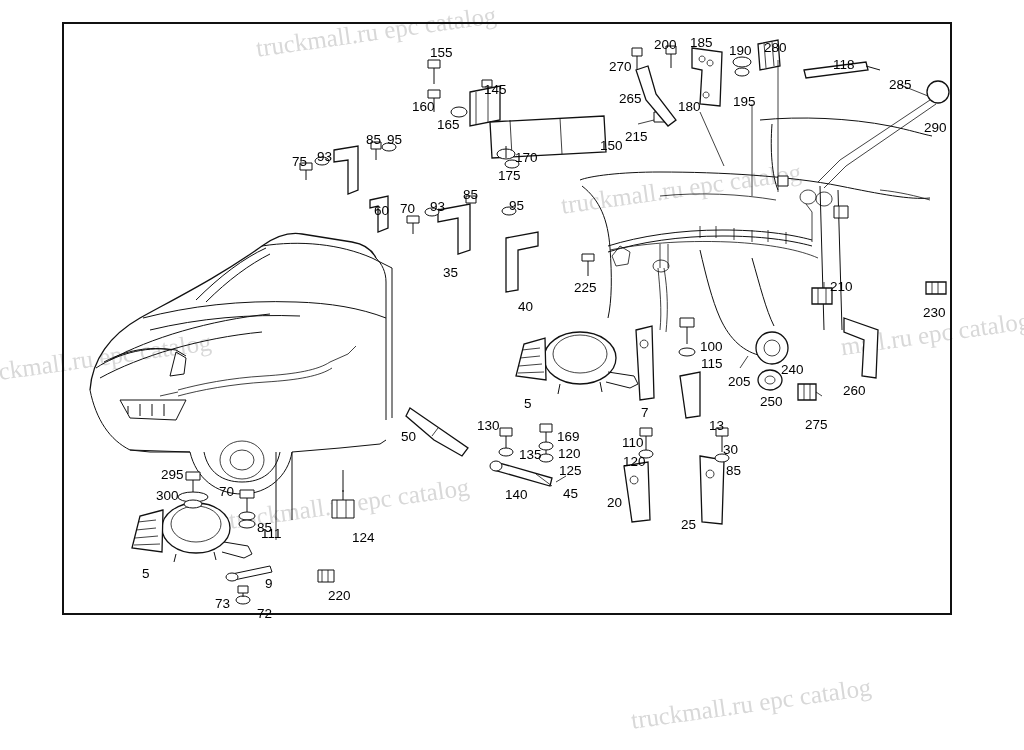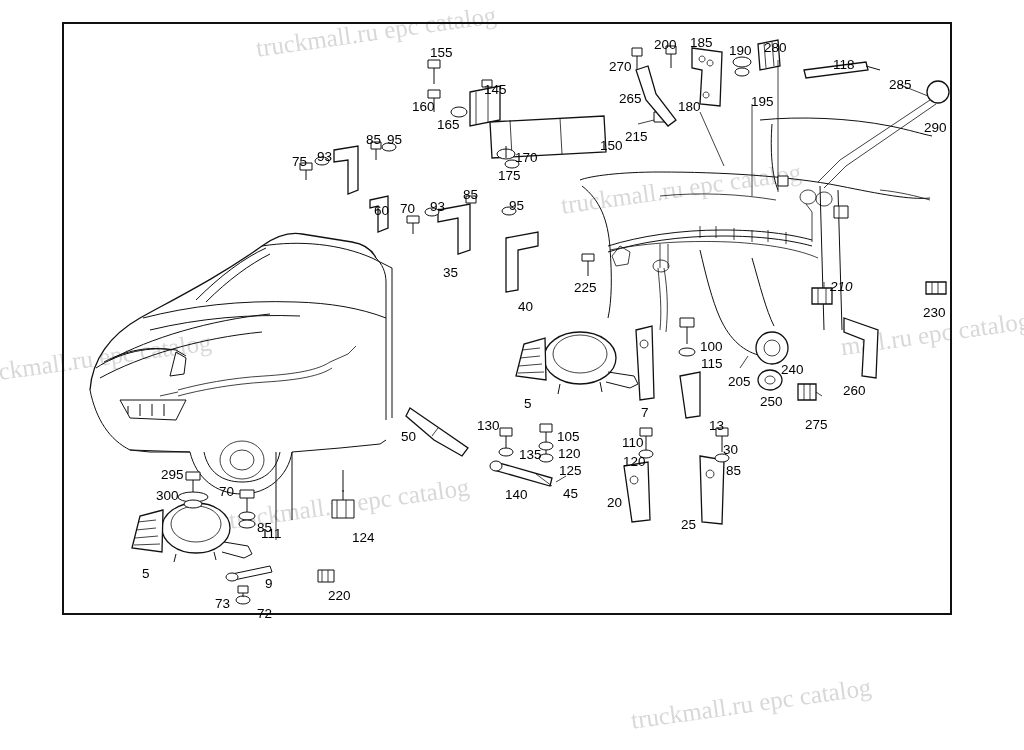--- a/index.html
+++ b/index.html
@@ -340,48 +340,48 @@
       <div class="lbl" style="left: 619px; top: 92px;">265</div>
       <div class="lbl" style="left: 609px; top: 60px;">270</div>
       <div class="lbl" style="left: 654px; top: 38px;">200</div>
       <div class="lbl" style="left: 690px; top: 36px;">185</div>
       <div class="lbl" style="left: 729px; top: 44px;">190</div>
       <div class="lbl" style="left: 764px; top: 41px;">280</div>
       <div class="lbl" style="left: 833px; top: 58px;">118</div>
       <div class="lbl" style="left: 889px; top: 78px;">285</div>
       <div class="lbl" style="left: 924px; top: 121px;">290</div>
       <div class="lbl" style="left: 678px; top: 100px;">180</div>
-      <div class="lbl" style="left: 733px; top: 95px; margin-left: 18px;">195</div>
+      <div class="lbl" style="left: 733px; top: 95px;">195</div>
       <div class="lbl" style="left: 292px; top: 155px;">75</div>
       <div class="lbl" style="left: 317px; top: 150px;">93</div>
       <div class="lbl" style="left: 366px; top: 133px;">85</div>
       <div class="lbl" style="left: 387px; top: 133px;">95</div>
       <div class="lbl" style="left: 374px; top: 204px;">60</div>
       <div class="lbl" style="left: 400px; top: 202px;">70</div>
       <div class="lbl" style="left: 430px; top: 200px;">93</div>
       <div class="lbl" style="left: 463px; top: 188px;">85</div>
       <div class="lbl" style="left: 509px; top: 199px;">95</div>
       <div class="lbl" style="left: 443px; top: 266px;">35</div>
       <div class="lbl" style="left: 506px; top: 300px; margin-left: 12px;">40</div>
       <div class="lbl" style="left: 574px; top: 281px;">225</div>
-      <div class="lbl" style="left: 830px; top: 280px; font-style: italic;">210</div>
+      <div class="lbl" style="left: 830px; top: 280px;">210</div>
       <div class="lbl" style="left: 923px; top: 306px;">230</div>
       <div class="lbl" style="left: 843px; top: 384px;">260</div>
       <div class="lbl" style="left: 781px; top: 363px;">240</div>
       <div class="lbl" style="left: 760px; top: 395px;">250</div>
       <div class="lbl" style="left: 805px; top: 418px;">275</div>
       <div class="lbl" style="left: 728px; top: 375px;">205</div>
       <div class="lbl" style="left: 700px; top: 340px;">100</div>
       <div class="lbl" style="left: 701px; top: 357px;">115</div>
       <div class="lbl" style="left: 641px; top: 406px;">7</div>
       <div class="lbl" style="left: 709px; top: 419px;">13</div>
       <div class="lbl" style="left: 524px; top: 397px;">5</div>
       <div class="lbl" style="left: 401px; top: 430px;">50</div>
       <div class="lbl" style="left: 477px; top: 419px;">130</div>
-      <div class="lbl" style="left: 557px; top: 430px;">105</div>
+      <div class="lbl" style="left: 557px; top: 430px;">169</div>
       <div class="lbl" style="left: 519px; top: 448px;">135</div>
       <div class="lbl" style="left: 558px; top: 447px;">120</div>
       <div class="lbl" style="left: 559px; top: 464px;">125</div>
       <div class="lbl" style="left: 505px; top: 488px;">140</div>
       <div class="lbl" style="left: 563px; top: 487px;">45</div>
       <div class="lbl" style="left: 622px; top: 436px;">110</div>
       <div class="lbl" style="left: 623px; top: 455px;">120</div>
       <div class="lbl" style="left: 607px; top: 496px;">20</div>
       <div class="lbl" style="left: 681px; top: 518px;">25</div>
       <div class="lbl" style="left: 723px; top: 443px;">30</div>

